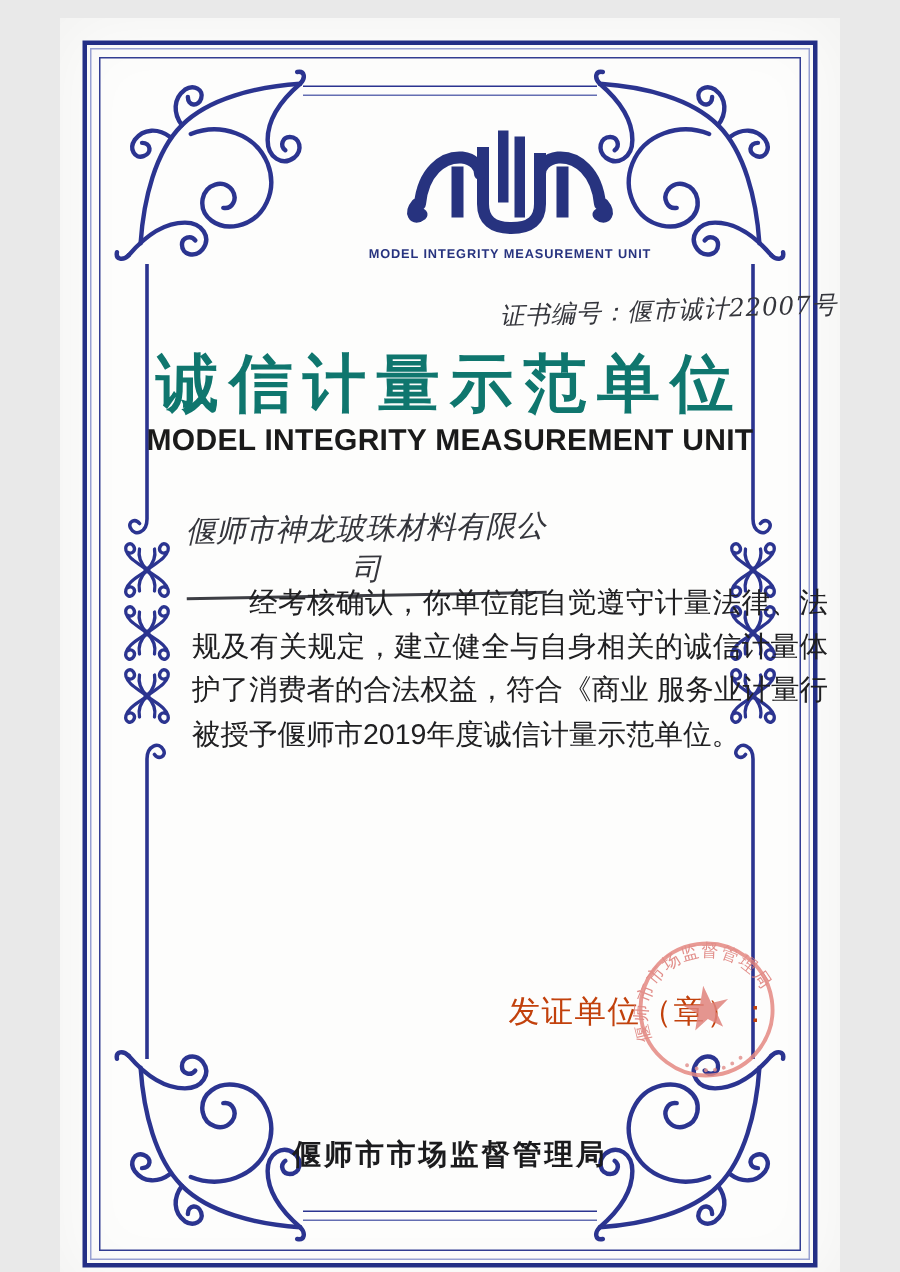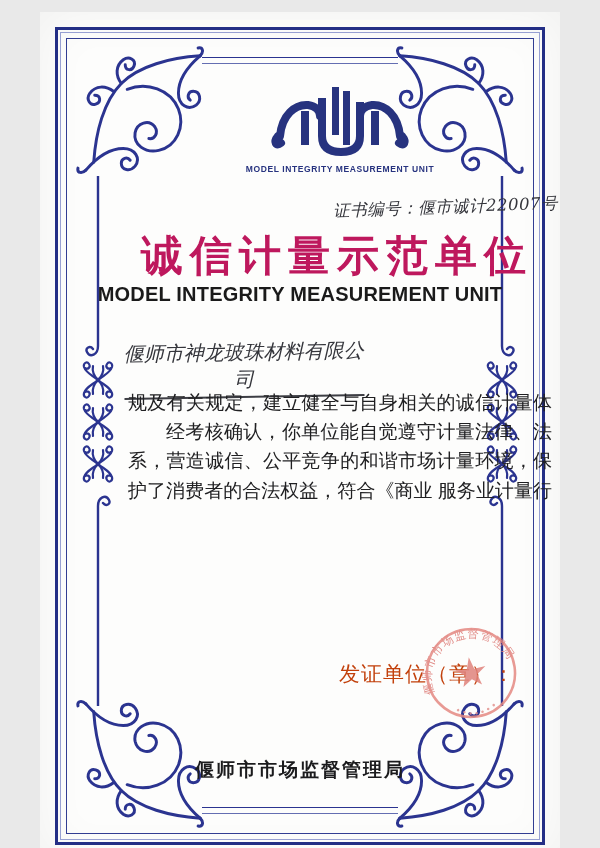--- a/index.html
+++ b/index.html
@@ -23,21 +23,21 @@
   
   .logo{position:absolute;left:196px;top:72px;}
   .logo-caption{position:absolute;left:150px;top:152px;width:300px;text-align:center;
     font-size:8.5px;font-weight:bold;letter-spacing:.6px;color:#27337f;}
   
   .handwrite{font-family:"DejaVu Serif",serif;font-style:italic;color:#35363c;}
   .cert-no{position:absolute;left:293px;top:184px;width:252px;font-size:16.5px;
     transform:rotate(-2deg);letter-spacing:.5px;}
   .title-zh{position:absolute;left:0;top:216px;width:100%;text-align:center;
     font-family:"Liberation Serif",serif;font-weight:bold;font-size:42px;
-    letter-spacing:7px;color:#be185d;padding-left:37px;}
+    letter-spacing:7px;color:#0f766e;}
   .title-en{position:absolute;left:0;top:271px;width:100%;text-align:center;
     font-weight:bold;font-size:20px;letter-spacing:.2px;color:#1a1a1a;}
   .company{position:absolute;left:84px;top:327px;width:240px;font-size:20px;
     transform:rotate(-1deg);border-bottom:2px solid #3d3e44;padding-bottom:3px;
     text-align:center;}
   .body-text{position:absolute;left:88px;top:376px;width:424px;font-size:19px;color:#202022;}
   .body-text .line{height:29.2px;line-height:29.2px;text-align:justify;text-align-last:justify;
     text-justify:inter-character;white-space:nowrap;}
   .body-text .line.first{text-indent:2em;}
   .body-text .line.last{text-align-last:left;}
@@ -127,24 +127,24 @@
   <div class="cert-no handwrite">
     <span>证书编号：</span><span>偃市诚计22007号</span>
   </div>
 
   <div class="title-zh">诚信计量示范单位</div>
   <div class="title-en">MODEL INTEGRITY MEASUREMENT UNIT</div>
 
   <div class="company handwrite">偃师市神龙玻珠材料有限公司</div>
 
   <div class="body-text">
+    <div class="line first">经考核确认，你单位能自觉遵守计量法律、法</div>
     <div class="line">规及有关规定，建立健全与自身相关的诚信计量体</div>
-    <div class="line first">经考核确认，你单位能自觉遵守计量法律、法</div>
-    <div class="line">系，营造诚信、公平竞争的和谐市场计量环境，保</div>
     <div class="line">护了消费者的合法权益，符合《商业 服务业计量行</div>
+    <div class="line last">被授予偃师市2019年度诚信计量示范单位。</div>
   </div>
 
   <div class="issuer">发证单位（章）：</div>
 
   <svg class="seal" viewBox="0 0 110 110">
     <circle cx="55" cy="55" r="44" fill="none" stroke="#e58983" stroke-width="2.6"></circle>
     <polygon points="55,39 58.8,51.2 70.2,50.1 61.1,57 64.4,67.9 55,61.4 45.6,67.9 48.9,57 39.8,50.1 51.2,51.2" fill="#e0837d"></polygon>
     <path id="sealArc" d="M 17 74 A 40.5 40.5 0 1 1 93 74" fill="none"></path>
     <text font-size="11.5" fill="#dd7b76" font-family="Liberation Sans, sans-serif" letter-spacing="1">
       <textPath href="#sealArc" startOffset="4">偃师市市场监督管理局</textPath>

